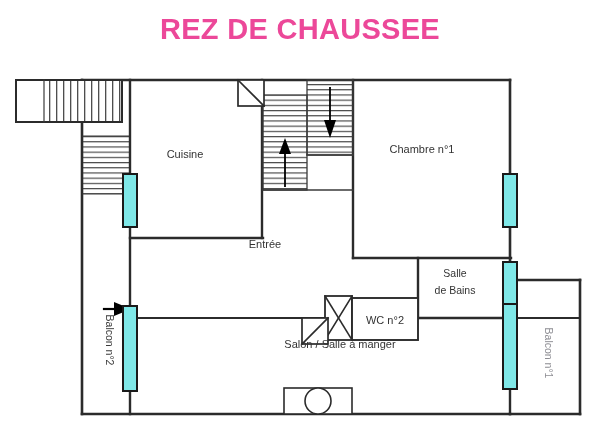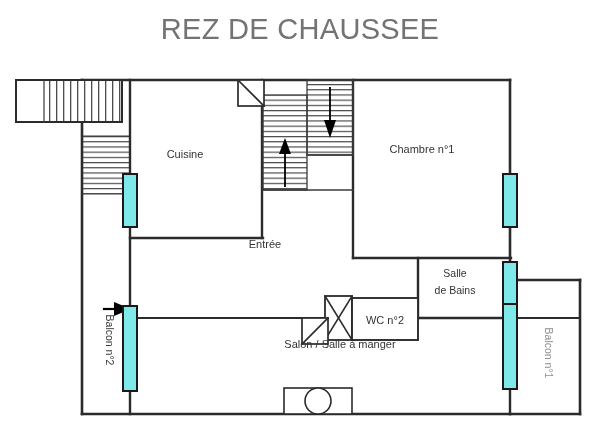--- a/index.html
+++ b/index.html
@@ -16,22 +16,22 @@
   }
   #plan-title {
     position: absolute;
     top: 0;
     left: 0;
     width: 600px;
     height: 58px;
     line-height: 58px;
     text-align: center;
     font-size: 29px;
-    font-weight: 400;
-    color: #737373;
+    font-weight: 700;
+    color: #ec4899;
     letter-spacing: 0.3px;
   }
   #floorplan-canvas {
     position: absolute;
     top: 58px;
     left: 0;
     width: 600px;
     height: 383px;
     text-align: right;
   }

